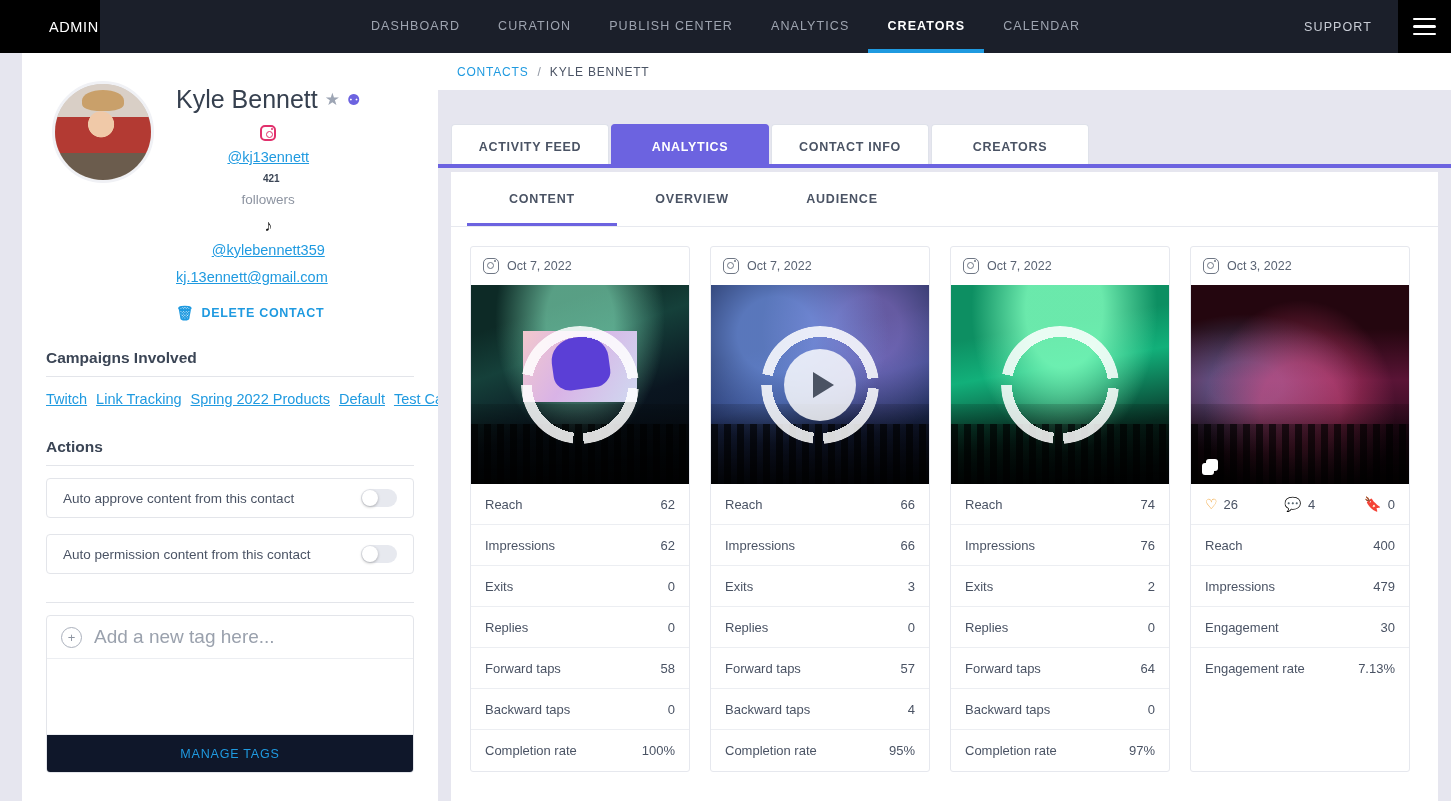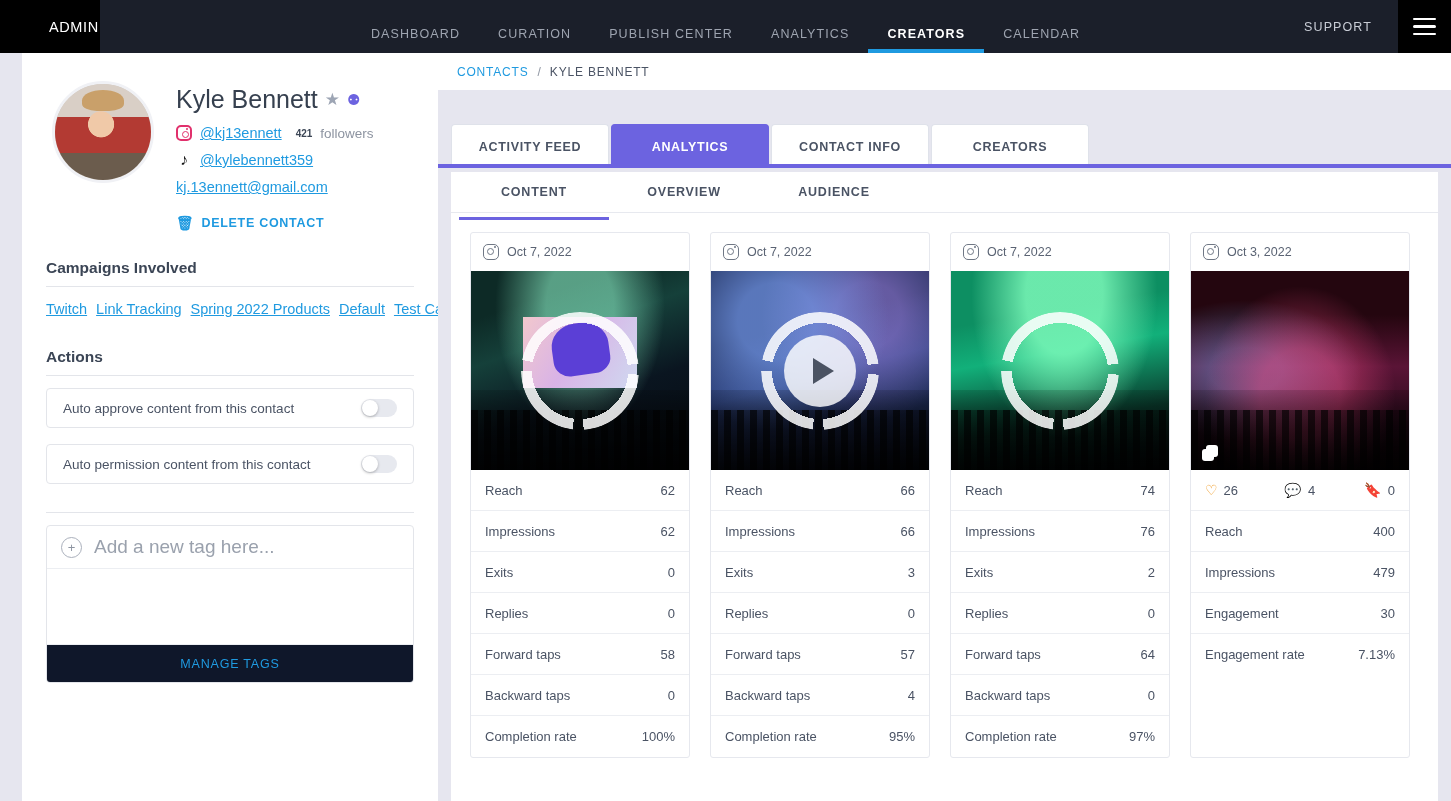--- a/index.html
+++ b/index.html
@@ -32,21 +32,21 @@
   .brand-label { color:#fff; font-size:14.5px; letter-spacing:.6px; }
 
   .nav-center {
     position:absolute; left:0; right:0; height:53px;
     display:flex; align-items:center; justify-content:center; gap:0;
     pointer-events:none;
   }
   .nav-center > * { pointer-events:auto; }
   .navlink {
     color:#9ea4b0; font-size:12.5px; letter-spacing:1.1px;
-    padding:8px 19px; height:53px; line-height:53px; position:relative;
+    padding:0 19px; height:53px; line-height:53px; position:relative;
     cursor:pointer; white-space:nowrap;
   }
   .navlink.active { color:#fff; font-weight:bold; }
   .navlink.active:after {
     content:""; position:absolute; left:0; right:0; bottom:0; height:4px; background:#1f9ae0;
   }
   .nav-right { margin-left:auto; display:flex; align-items:center; height:53px; }
   .support {
     color:#c9cdd6; font-size:12.5px; letter-spacing:1.1px; padding:0 26px;
     cursor:pointer;
@@ -73,21 +73,21 @@
       radial-gradient(circle at 48% 42%, #f0c9a8 0 17%, transparent 18%),
       linear-gradient(#d9cfc6 0 34%, #b33a33 34% 72%, #6b5c4d 72% 100%),
       repeating-linear-gradient(45deg, rgba(255,255,255,.18) 0 3px, transparent 3px 7px);
   }
   .avatar .hair { position:absolute; left:28%; top:6%; width:44%; height:22%;
     background:#c9a06a; border-radius:50% 50% 35% 35%; }
   .pinfo { padding-top:4px; }
   .pname { font-size:25px; color:#36404f; font-weight:normal; display:flex; align-items:center; gap:7px; }
   .star-icon { color:#9da5b4; font-size:17px; line-height:1; }
   .badge-icon { color:#6c63e0; font-size:15px; line-height:1; }
-  .prow { display:flex; align-items:center; gap:8px; margin-top:11px; font-size:14.5px; }
+  .prow { display:flex; align-items:center; gap:8px; margin-top:11px; font-size:14.5px;flex-direction:column; }
   .ig-icon {
     width:16px; height:16px; border:2px solid #e1306c; border-radius:5px; position:relative; flex:0 0 auto;
   }
   .ig-icon:before { content:""; position:absolute; left:3.5px; top:3.5px; width:5px; height:5px;
     border:1.6px solid #e1306c; border-radius:50%; }
   .ig-icon:after { content:""; position:absolute; right:1.6px; top:1.2px; width:2px; height:2px;
     background:#e1306c; border-radius:50%; }
   .tt-icon { font-size:16px; color:#111; line-height:1; width:16px; flex:0 0 auto; text-align:center; }
   .link { color:#1f9ae0; text-decoration:underline; cursor:pointer; }
   .followers-n { color:#3b4555; font-weight:bold; font-size:10px; margin-left:6px; }
@@ -136,21 +136,21 @@
   .tabs { position:absolute; left:13px; bottom:0; display:flex; gap:2px; }
   .tab {
     width:158px; height:44px; background:#fff; border:1px solid #dfe2ea; border-bottom:none;
     border-radius:4px 4px 0 0; display:flex; align-items:center; justify-content:center;
     font-size:12.5px; font-weight:bold; letter-spacing:.7px; color:#4a5364; cursor:pointer;
   }
   .tab.active { background:#6c63e0; border-color:#6c63e0; color:#fff; }
   .tab-underline { position:absolute; left:0; right:0; bottom:0; height:4px; background:#6c63e0; }
 
   .panel { position:absolute; top:119px; left:13px; width:987px; height:682px; background:#fff; }
-  .subtabs { height:41px; display:flex; align-items:center; border-bottom:1px solid #e7e9ef; padding-left:8px; }
+  .subtabs { height:55px; display:flex; align-items:flex-start; border-bottom:1px solid #e7e9ef; padding-left:16px; }
   .subtab {
     width:150px; height:53px; display:flex; align-items:center; justify-content:center;
     font-size:12.5px; font-weight:bold; letter-spacing:.8px; color:#4a5364; cursor:pointer; position:relative;
   }
   .subtab.active:after { content:""; position:absolute; left:0; right:0; bottom:-1px; height:3px; background:#6c63e0; }
 
   .cards { display:flex; gap:20px; padding:19px 0 0 19px; }
   .card { width:220px; border:1px solid #e6e8ee; border-radius:3px; background:#fff; }
   .card-head { height:38px; display:flex; align-items:center; gap:8px; padding:0 12px; }
   .ig-sq { width:16px; height:16px; border:1.6px solid #6f7785; border-radius:5px; position:relative; flex:0 0 auto; }

